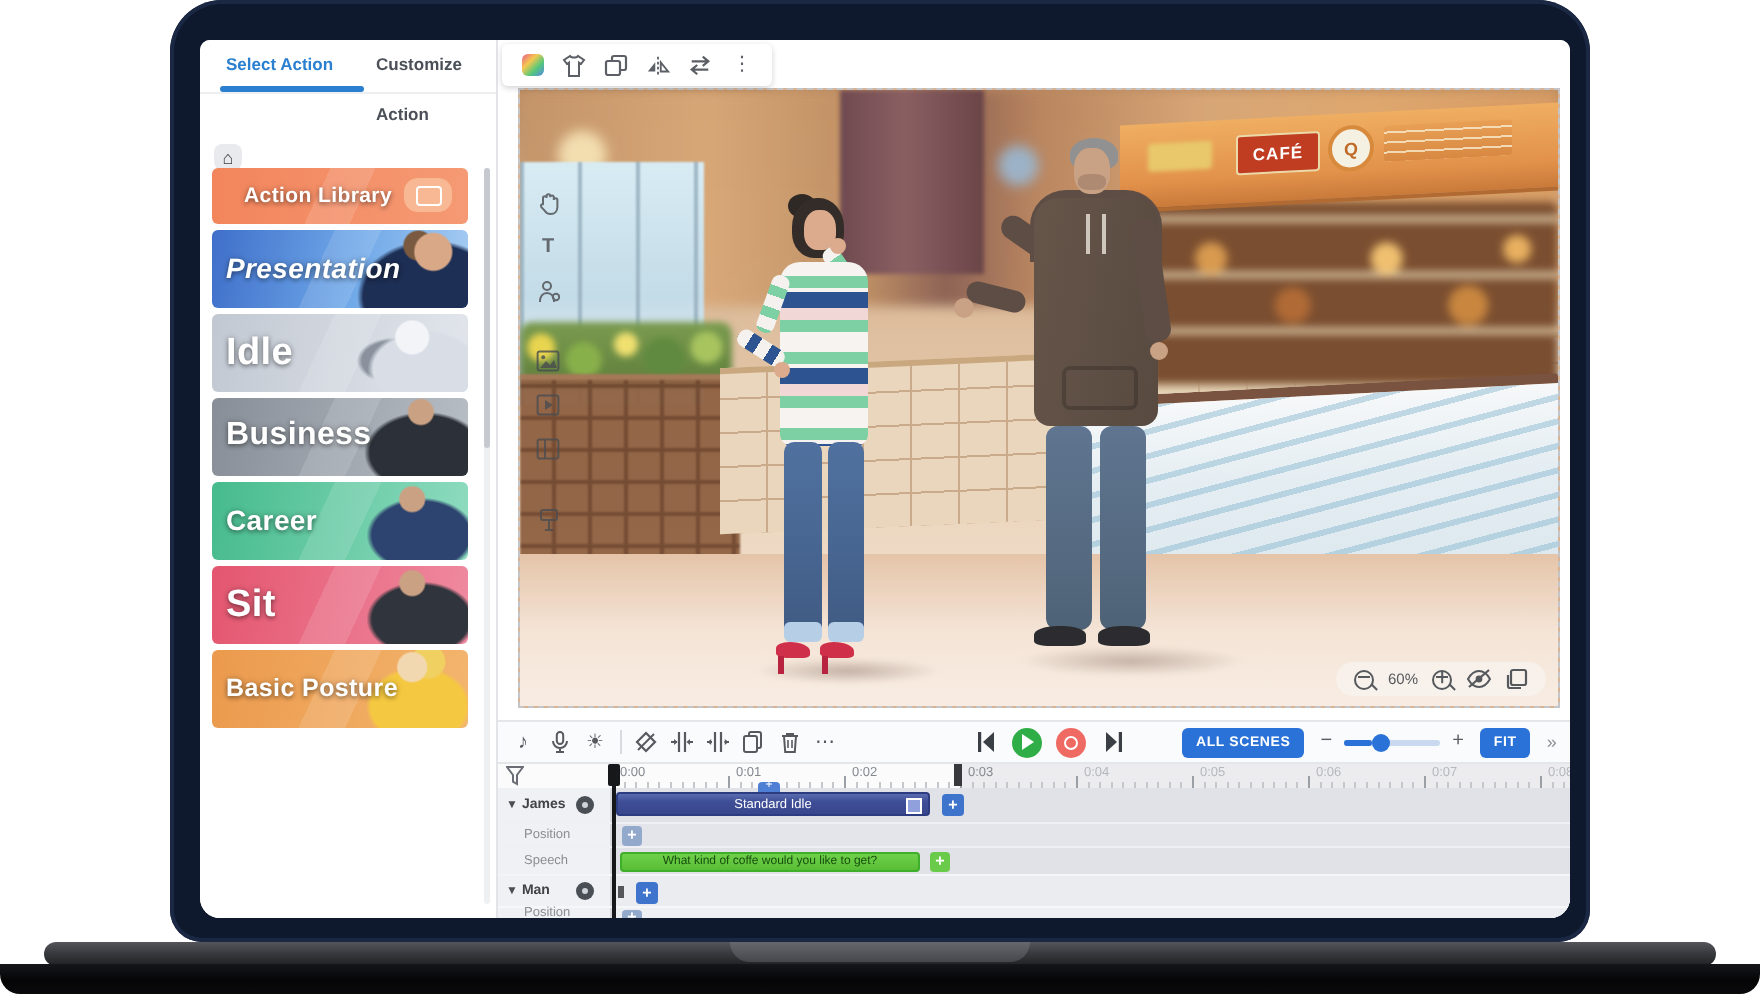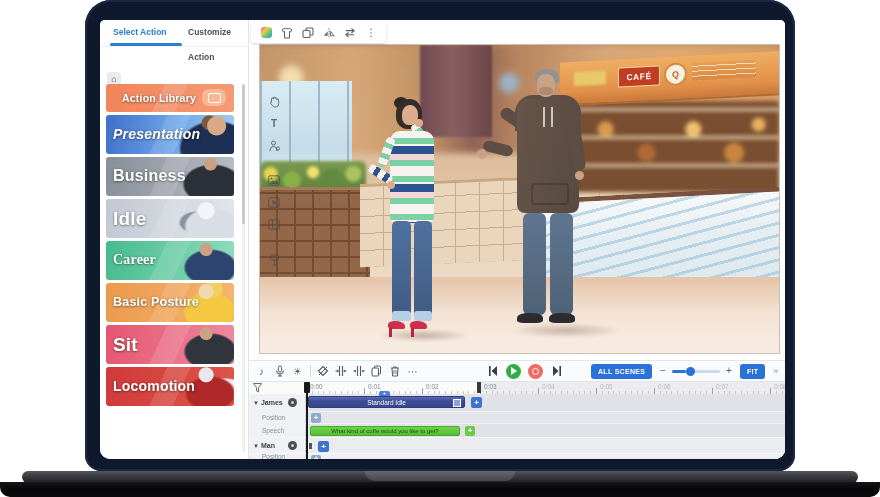--- a/index.html
+++ b/index.html
@@ -62,21 +62,21 @@
   .cat2{height:39px;background:linear-gradient(100deg,#c2c8d2,#e2e6ec);}
   .cat2 .cat-label{font-size:19px;}
   .cat2 .fig{background:radial-gradient(circle at 55% 30%,#f2f4f8 0 8px,transparent 9px),
     radial-gradient(ellipse at 65% 70%,#d8dde6 0 45%,transparent 50%),
     radial-gradient(ellipse at 40% 60%,#8a919c 0 30%,transparent 35%);}
   .cat3{height:39px;background:linear-gradient(100deg,#878e97,#b8bec6);}
   .cat3 .cat-label{font-size:16px;}
   .cat3 .fig{background:radial-gradient(circle at 62% 18%,#caa183 0 6px,transparent 7px),
     radial-gradient(ellipse at 65% 70%,#2c3038 0 48%,transparent 53%);}
   .cat4{height:39px;background:linear-gradient(100deg,#46bb8d,#8fdcc0);}
-  .cat4 .cat-label{font-size:14px;font-family:Liberation Serif, serif;}
+  .cat4 .cat-label{font-size:14px;}
   .cat4 .fig{background:radial-gradient(circle at 55% 22%,#caa183 0 6px,transparent 7px),
     radial-gradient(ellipse at 62% 68%,#2e4470 0 45%,transparent 50%);}
   .cat5{height:39px;background:linear-gradient(100deg,#8a8ed4,#b9bce8);}
   .cat5 .cat-label{font-size:10px;}
   .cat5 .fig{background:radial-gradient(circle at 52% 25%,#e8e4e0 0 7px,transparent 8px),
     radial-gradient(ellipse at 62% 70%,#7a5ab8 0 42%,transparent 48%),
     radial-gradient(ellipse at 85% 60%,#c4a8e0 0 35%,transparent 40%);}
   .cat6{height:39px;background:linear-gradient(100deg,#e4566f,#ef8aa0);}
   .cat6 .cat-label{font-size:19px;}
   .cat6 .fig{background:radial-gradient(circle at 55% 22%,#caa183 0 6px,transparent 7px),
@@ -299,43 +299,39 @@
 
       <div id="cats">
         <div class="cat cat0">
           <span class="cat-label">Action Library</span>
           <span class="al-icon"></span>
         </div>
         <div class="cat cat1">
           <div class="fig"></div>
           <span class="cat-label">Presentation</span>
         </div>
+        <div class="cat cat2">
+          <div class="fig"></div>
+          <span class="cat-label" style="color:#fff;">Idle</span>
+        </div>
         <div class="cat cat3">
           <div class="fig"></div>
           <span class="cat-label">Business</span>
         </div>
-        <div class="cat cat2">
-          <div class="fig"></div>
-          <span class="cat-label" style="color:#fff;">Idle</span>
-        </div>
         <div class="cat cat4">
           <div class="fig"></div>
           <span class="cat-label">Career</span>
         </div>
+        <div class="cat cat6">
+          <div class="fig"></div>
+          <span class="cat-label">Sit</span>
+        </div>
         <div class="cat cat7">
           <div class="fig"></div>
           <span class="cat-label">Basic Posture</span>
-        </div>
-        <div class="cat cat6">
-          <div class="fig"></div>
-          <span class="cat-label">Sit</span>
-        </div>
-        <div class="cat cat8">
-          <div class="fig"></div>
-          <span class="cat-label">Locomotion</span>
         </div>
       </div>
       <div id="pscroll">
           <div class="thumb"></div>
         </div>
     </aside>
 
     <main id="main">
 
       <div id="vtoolbar">
@@ -464,20 +460,43 @@
           </span>
           <span class="st-gap"></span>
           <span class="st">
             <svg width="11" height="12" viewBox="0 0 11 12">
                 <rect x="1.5" y="1" width="8" height="5" rx="1" fill="none" stroke="currentColor" stroke-width="1"></rect>
                 <path d="M5.5 6 V11 M3.5 11 h4" stroke="currentColor" stroke-width="1"></path>
               </svg>
           </span>
         </div>
 
+        <div id="zoombar">
+          <span class="zb-mag minus">
+              <i></i>
+            </span>
+          <span class="zb-level">60%</span>
+          <span class="zb-mag plus">
+              <i></i>
+              <i></i>
+            </span>
+          <span style="display:flex;">
+            <svg width="13" height="11" viewBox="0 0 13 11">
+                <path d="M1 5.5 C2.5 2.8 4.5 1.5 6.5 1.5 S10.5 2.8 12 5.5 C10.5 8.2 8.5 9.5 6.5 9.5 S2.5 8.2 1 5.5 Z" fill="none" stroke="#55585c" stroke-width="1"></path>
+                <circle cx="6.5" cy="5.5" r="1.7" fill="#55585c"></circle>
+                <path d="M1.5 9.5 L11.5 1" stroke="#55585c" stroke-width="1.1"></path>
+              </svg>
+          </span>
+          <span style="display:flex;">
+            <svg width="11" height="11" viewBox="0 0 11 11">
+                <rect x="2.5" y="1" width="7.5" height="7.5" rx="1" fill="none" stroke="#55585c" stroke-width="1.1"></rect>
+                <path d="M1 3.5 V9 a1 1 0 0 0 1 1 H7.5" fill="none" stroke="#55585c" stroke-width="1.1"></path>
+              </svg>
+          </span>
+        </div>
       </div>
 
       <div id="ttoolbar">
         <span class="tt-ic">♪</span>
         <span class="tt-ic">
           <svg width="10" height="12" viewBox="0 0 10 12">
               <rect x="3.4" y="1" width="3.2" height="6" rx="1.6" fill="none" stroke="currentColor" stroke-width="1"></rect>
               <path d="M1.5 5.5 a3.5 3.5 0 0 0 7 0 M5 9 V11 M3 11 h4" fill="none" stroke="currentColor" stroke-width="1"></path>
             </svg>
         </span>

